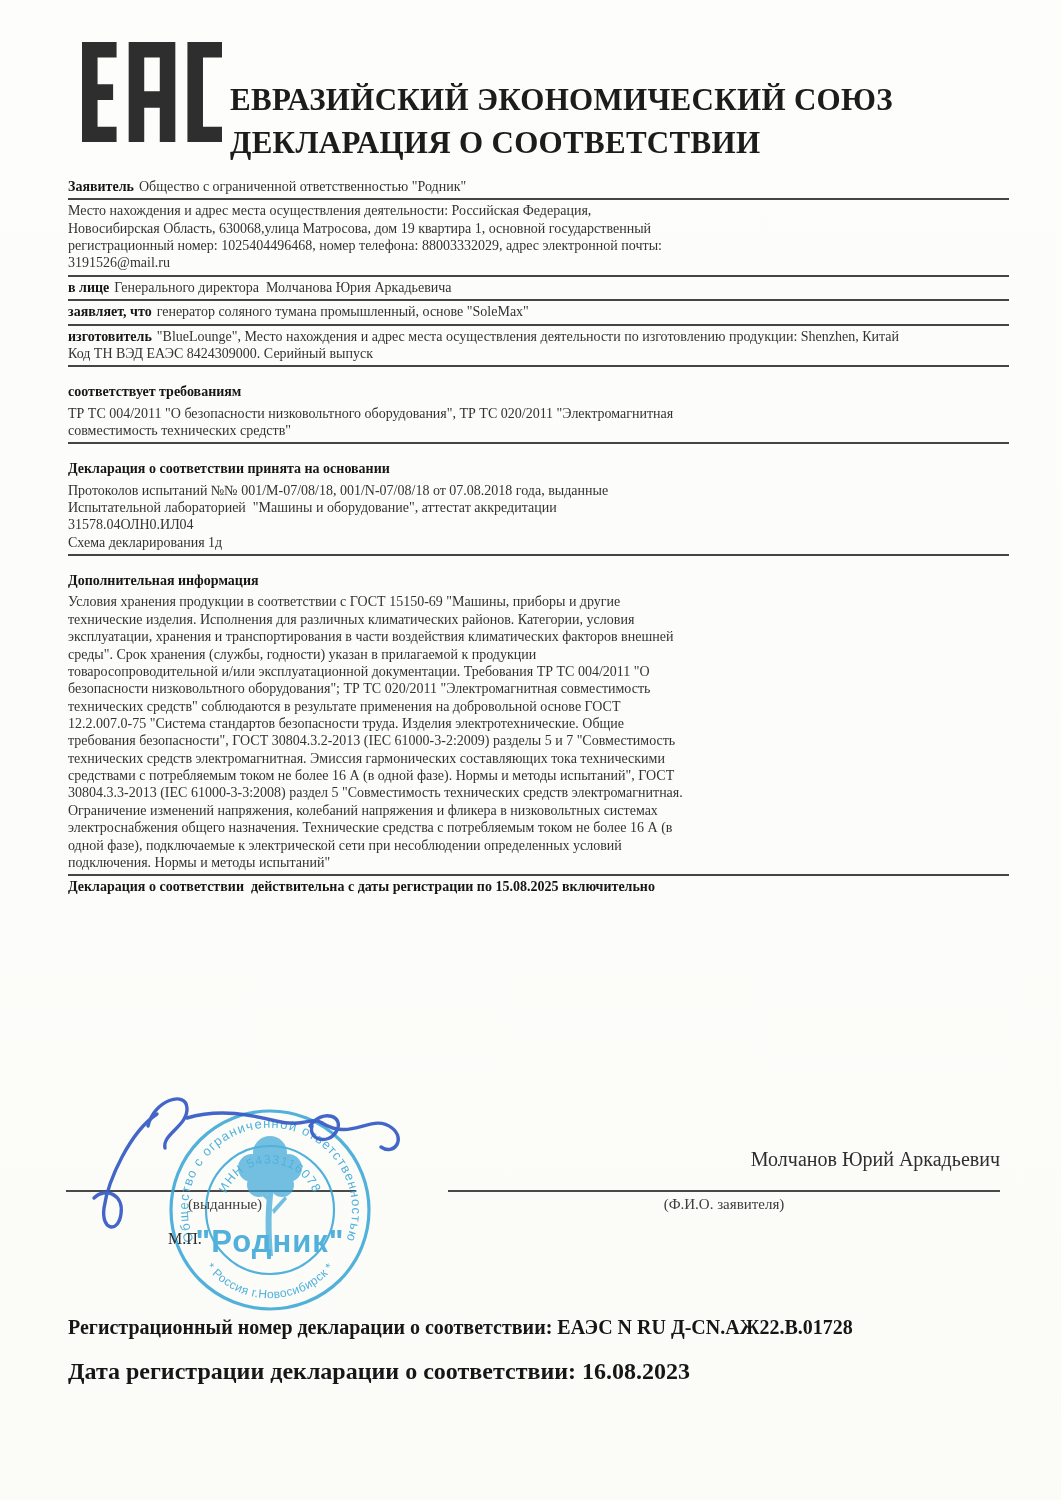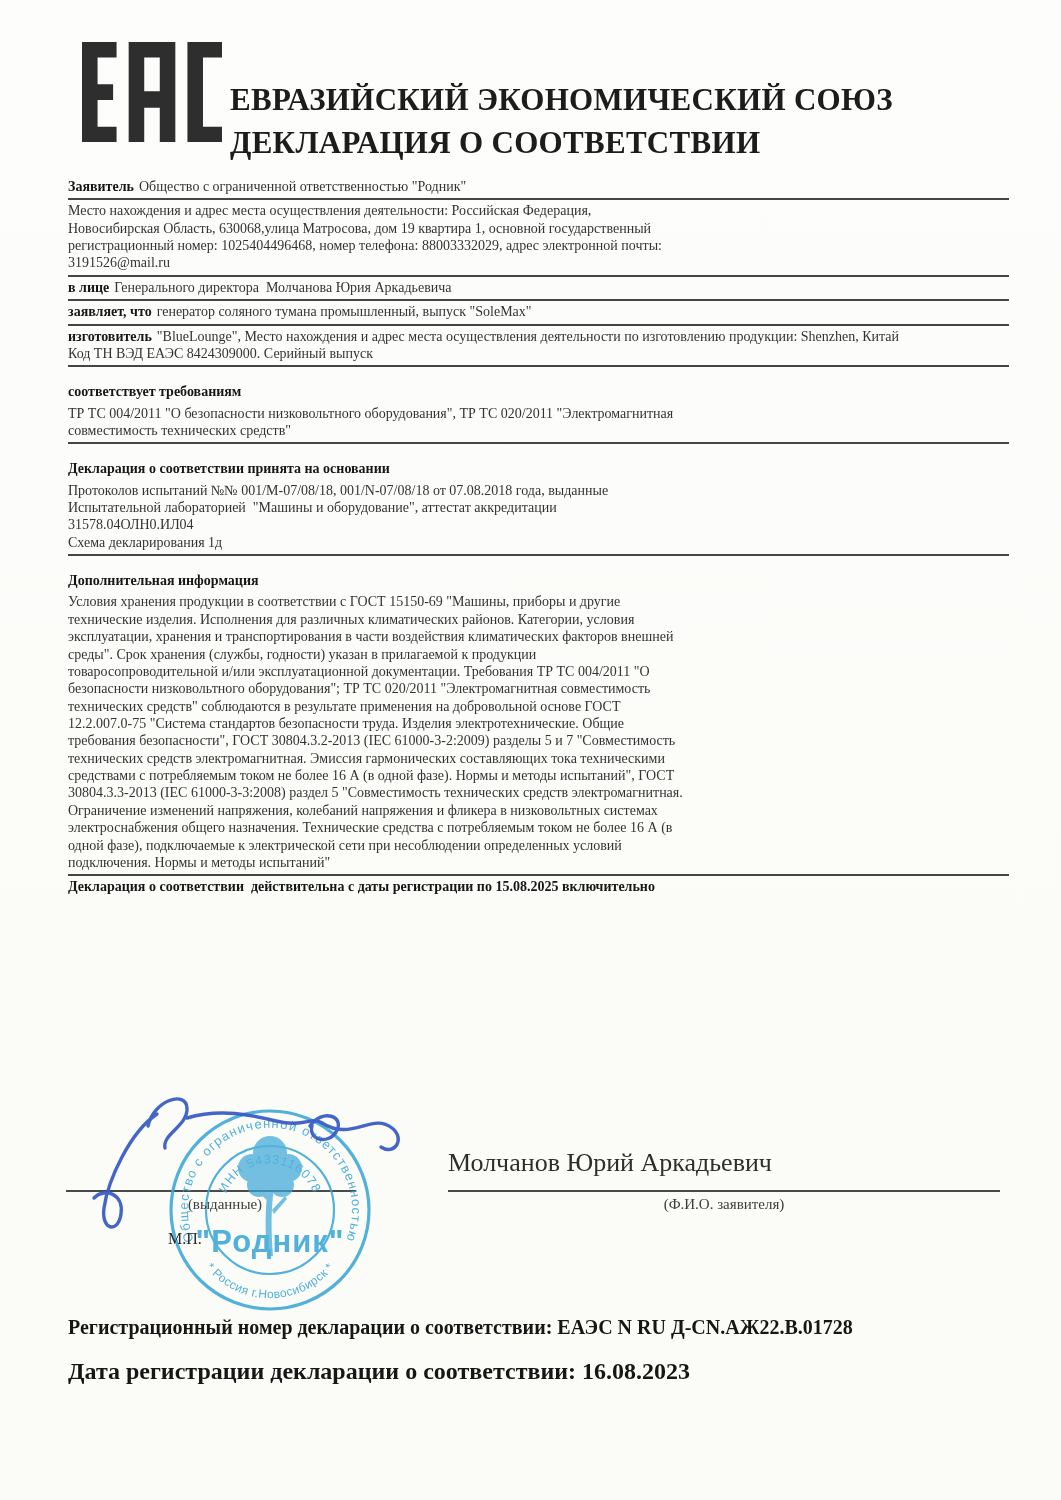--- a/index.html
+++ b/index.html
@@ -35,21 +35,21 @@
   .line { position:absolute; border-top:2px solid #4a4a4a; z-index:1; }
   .sign-line { left:6px; top:100px; width:290px; }
   .fio-line  { left:388px; top:100px; width:552px; }
   .caption {
     position:absolute; z-index:3; font-size:15px; color:#3c3c3c; text-align:center;
   }
   .sign-caption { left:85px; top:106px; width:160px; }
   .fio-caption  { left:388px; top:106px; width:552px; }
   .fio-name {
     position:absolute; z-index:3; left:388px; top:58px; width:552px;
-    text-align:left; font-size:26px; color:#2e2e2e;
+    text-align:right; font-size:20px; color:#2e2e2e;
   }
   .mp { position:absolute; z-index:3; left:108px; top:140px; font-size:16px; color:#2c2c2c; }
   .ink-svg { position:absolute; left:0; top:0; z-index:2; pointer-events:none; }
   
   .reg-num  { position:absolute; left:68px; top:1316px; font-size:20px; }
   .reg-date { position:absolute; left:68px; top:1358px; font-size:24px; }
 </style>
 </head>
 <body>
 
@@ -80,21 +80,21 @@
 Новосибирская Область, 630068,улица Матросова, дом 19 квартира 1, основной государственный
 регистрационный номер: 1025404496468, номер телефона: 88003332029, адрес электронной почты:
 3191526@mail.ru</span>
     </div>
 
     <div class="row ruled">
       <span class="lbl">в лице</span><span class="val">Генерального директора  Молчанова Юрия Аркадьевича</span>
     </div>
 
     <div class="row ruled">
-      <span class="lbl">заявляет, что</span><span class="val">генератор соляного тумана промышленный, выпуск "SoleMax"</span>
+      <span class="lbl">заявляет, что</span><span class="val">генератор соляного тумана промышленный, основе "SoleMax"</span>
     </div>
 
     <div class="row ruled">
       <div class="just">
         <span class="lbl">изготовитель</span><span>"BlueLounge", Место нахождения и адрес места осуществления деятельности по изготовлению продукции: Shenzhen, Китай</span>
       </div>
       <div>Код ТН ВЭД ЕАЭС 8424309000. Серийный выпуск</div>
     </div>
 
     <div class="heading">соответствует требованиям</div>

